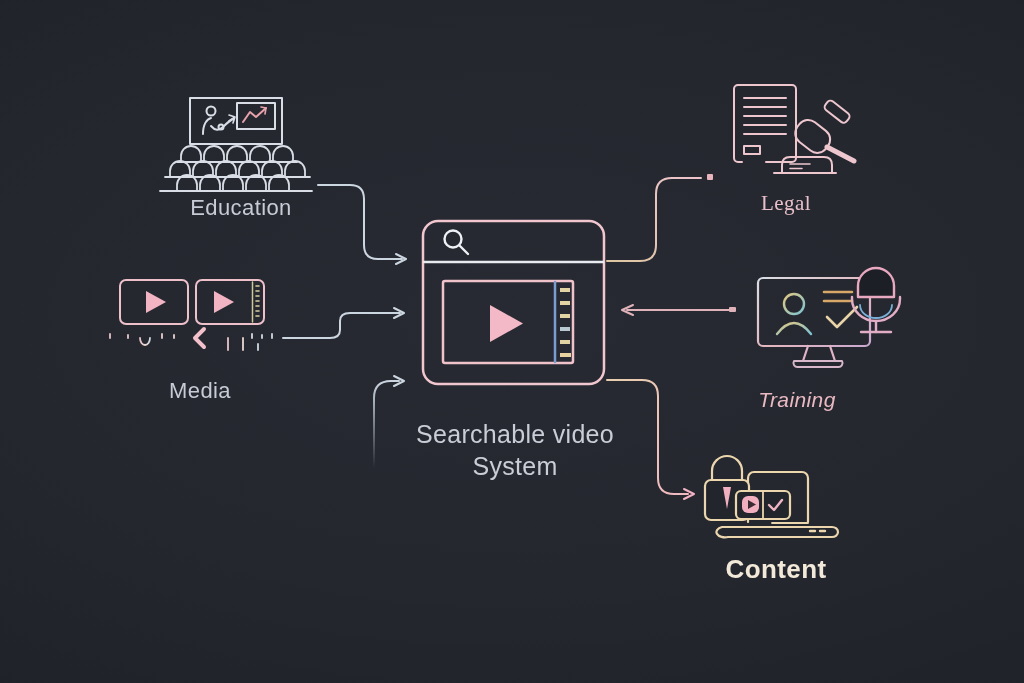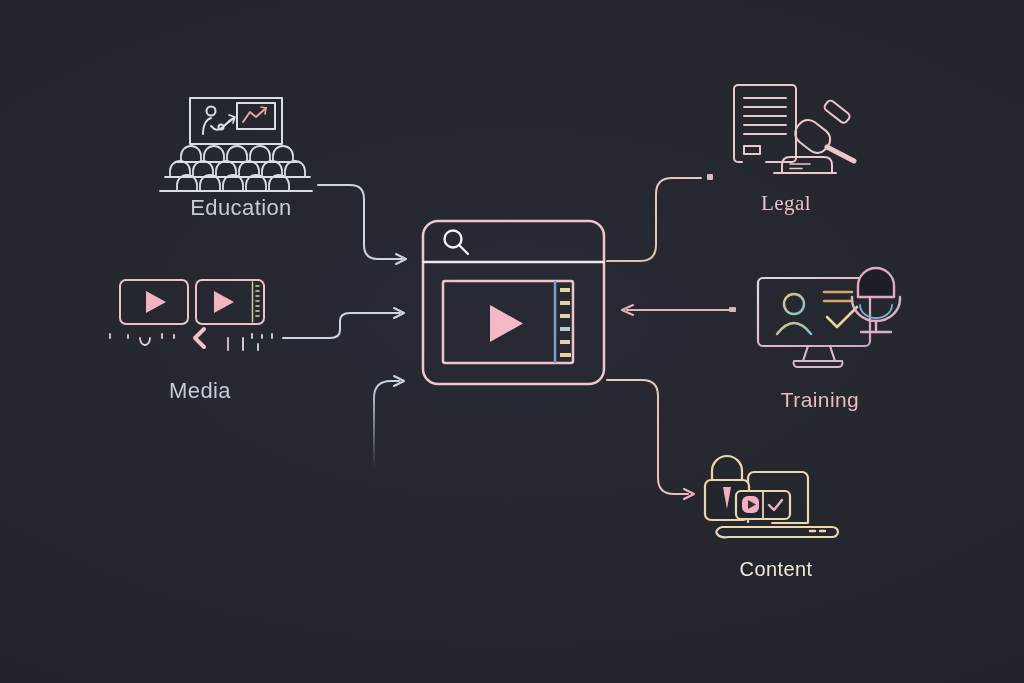--- a/index.html
+++ b/index.html
@@ -10,21 +10,21 @@
     font-family:"Liberation Sans", sans-serif;
   }
   .stage svg{position:absolute;left:0;top:0;}
   .label{
     position:absolute;transform:translate(-50%,-50%);
     white-space:nowrap;letter-spacing:.4px;font-weight:400;
   }
   .lbl-gray{color:#c6cbd5;font-size:22px;}
   .lbl-pink{color:#e9c0ca;font-size:21px;}
   .lbl-rose{color:#eab9c2;font-size:21px;}
-  .lbl-cream{color:#f2e9d8;font-size:20px;}
+  .lbl-cream{color:#f2e9d8;font-size:26px;font-weight:bold;}
   .center-title{
     position:absolute;left:515px;top:450px;transform:translate(-50%,-50%);
     color:#c9cdd6;font-size:25px;line-height:32px;text-align:center;letter-spacing:.3px;
   }
 </style>
 </head>
 <body>
 
 <div class="stage">
 
@@ -203,17 +203,21 @@
       <g stroke="url(#gPinkCream)">
         <path d="M607,380 H642 Q658,380 658,396 V478 Q658,494 674,494 H688"></path>
         <path d="M684,489 L694,494 L684,499" stroke="#f2b3c2"></path>
       </g>
     </g>
   </svg>
 
   <div class="label lbl-gray" style="left:241px; top:208px;">Education</div>
   <div class="label lbl-gray" style="left:200px; top:391px;text-align:right;">Media</div>
   <div class="label lbl-pink" style="left:786px; top:203px;font-family:Liberation Serif, serif;">Legal</div>
-  <div class="label lbl-rose" style="left:820px; top:400px;">Training</div>
+  <div class="label lbl-rose" style="left:797px; top:400px;font-style:italic;">Training</div>
   <div class="label lbl-cream" style="left:776px; top:569px;">Content</div>
 
+  <div class="center-title">
+    <div>Searchable video</div>
+    <div>System</div>
+  </div>
 
 </div>
 
 </body></html>

